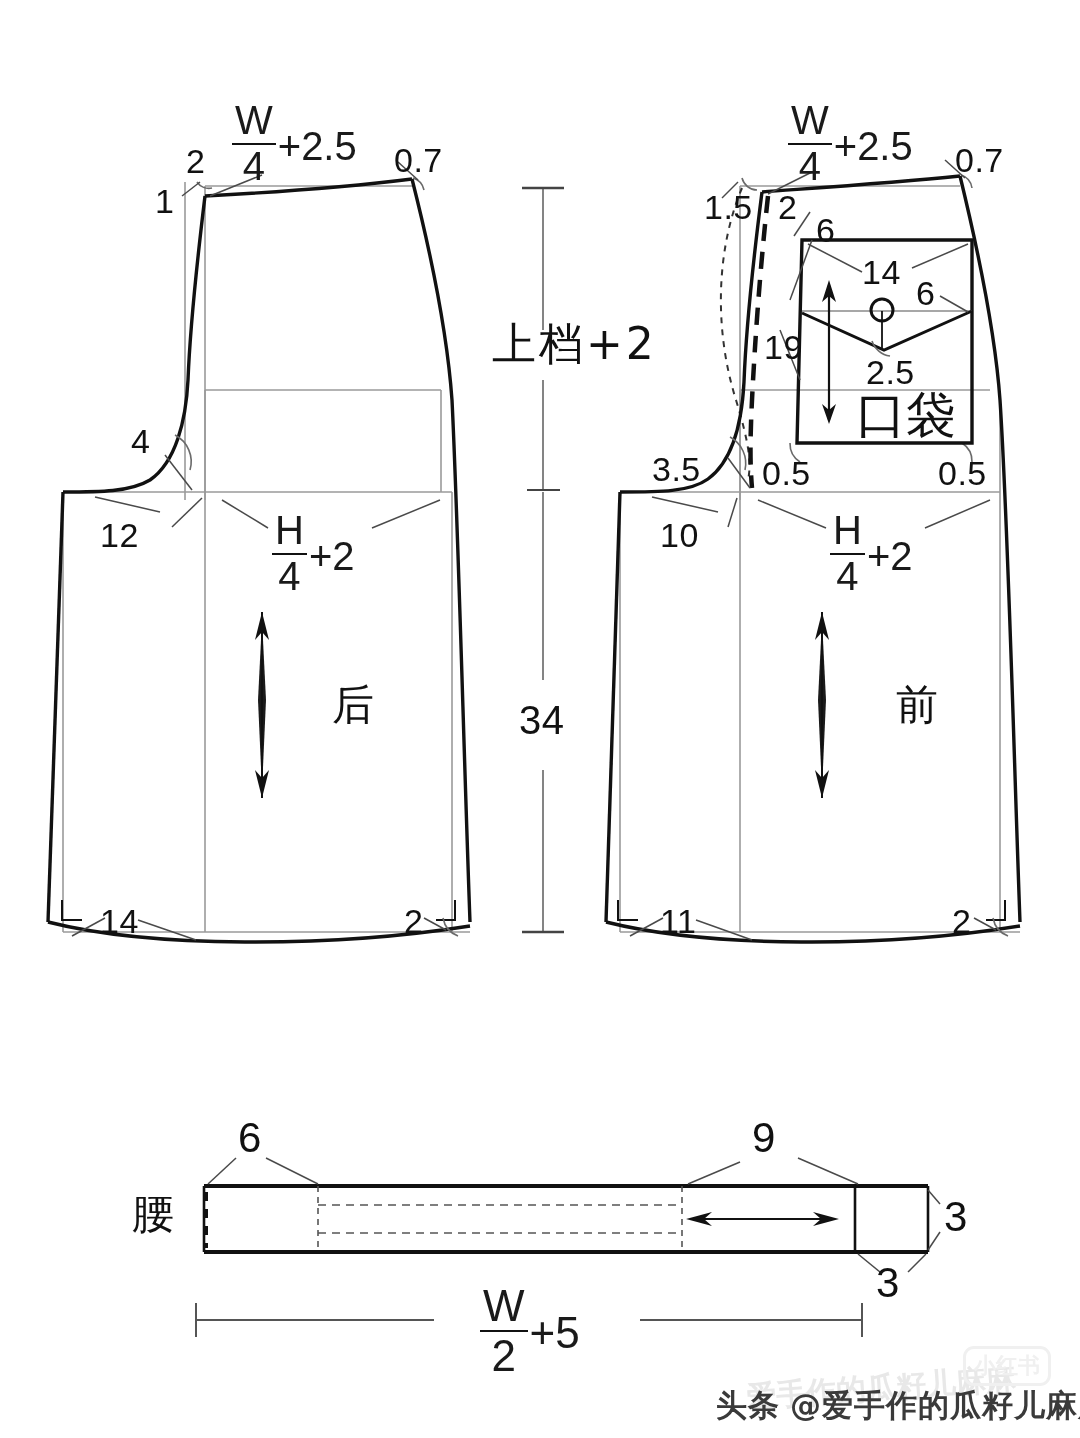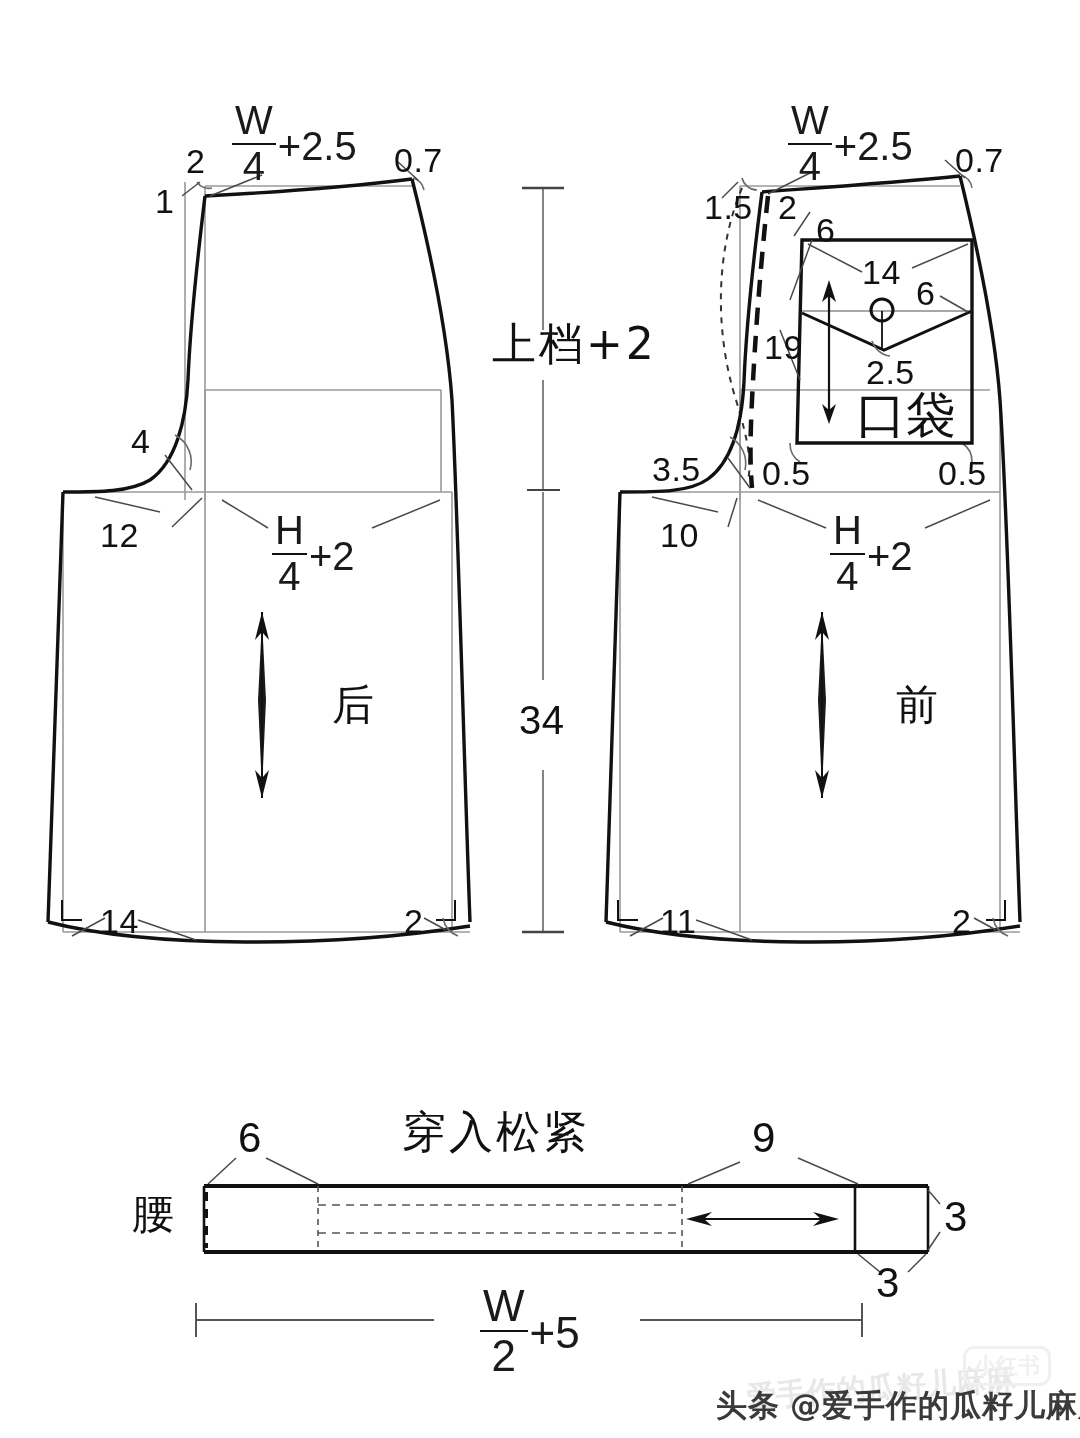--- a/index.html
+++ b/index.html
@@ -379,21 +379,20 @@
     </span>
     <span class="suffix">+2</span>
   </div>
 
   <div class="lbl cjk-lg" style="left:896px; top:684px;">前</div>
   <div class="lbl num" style="left:660px; top:904px;">11</div>
   <div class="lbl num" style="left:952px; top:904px;">2</div>
 
   <div class="lbl cjk-lg" style="left:132px; top:1193px;">腰</div>
   <div class="lbl num" style="left:238px; top:1117px; font-size:42px;">6</div>
-  <div class="lbl cjk-xl" style="left:402px; top:1110px;">穿入松紧</div>
   <div class="lbl num" style="left:752px; top:1117px; font-size:42px;">9</div>
   <div class="lbl num" style="left:944px; top:1196px; font-size:42px;">3</div>
   <div class="lbl num" style="left:876px; top:1262px; font-size:42px;">3</div>
 
   <div class="frac" style="left:480px; top:1283px; font-size:44px;">
     <span class="stack">
       <span class="top">W</span>
       <span class="bar"></span>
       <span class="bot">2</span>
     </span>

